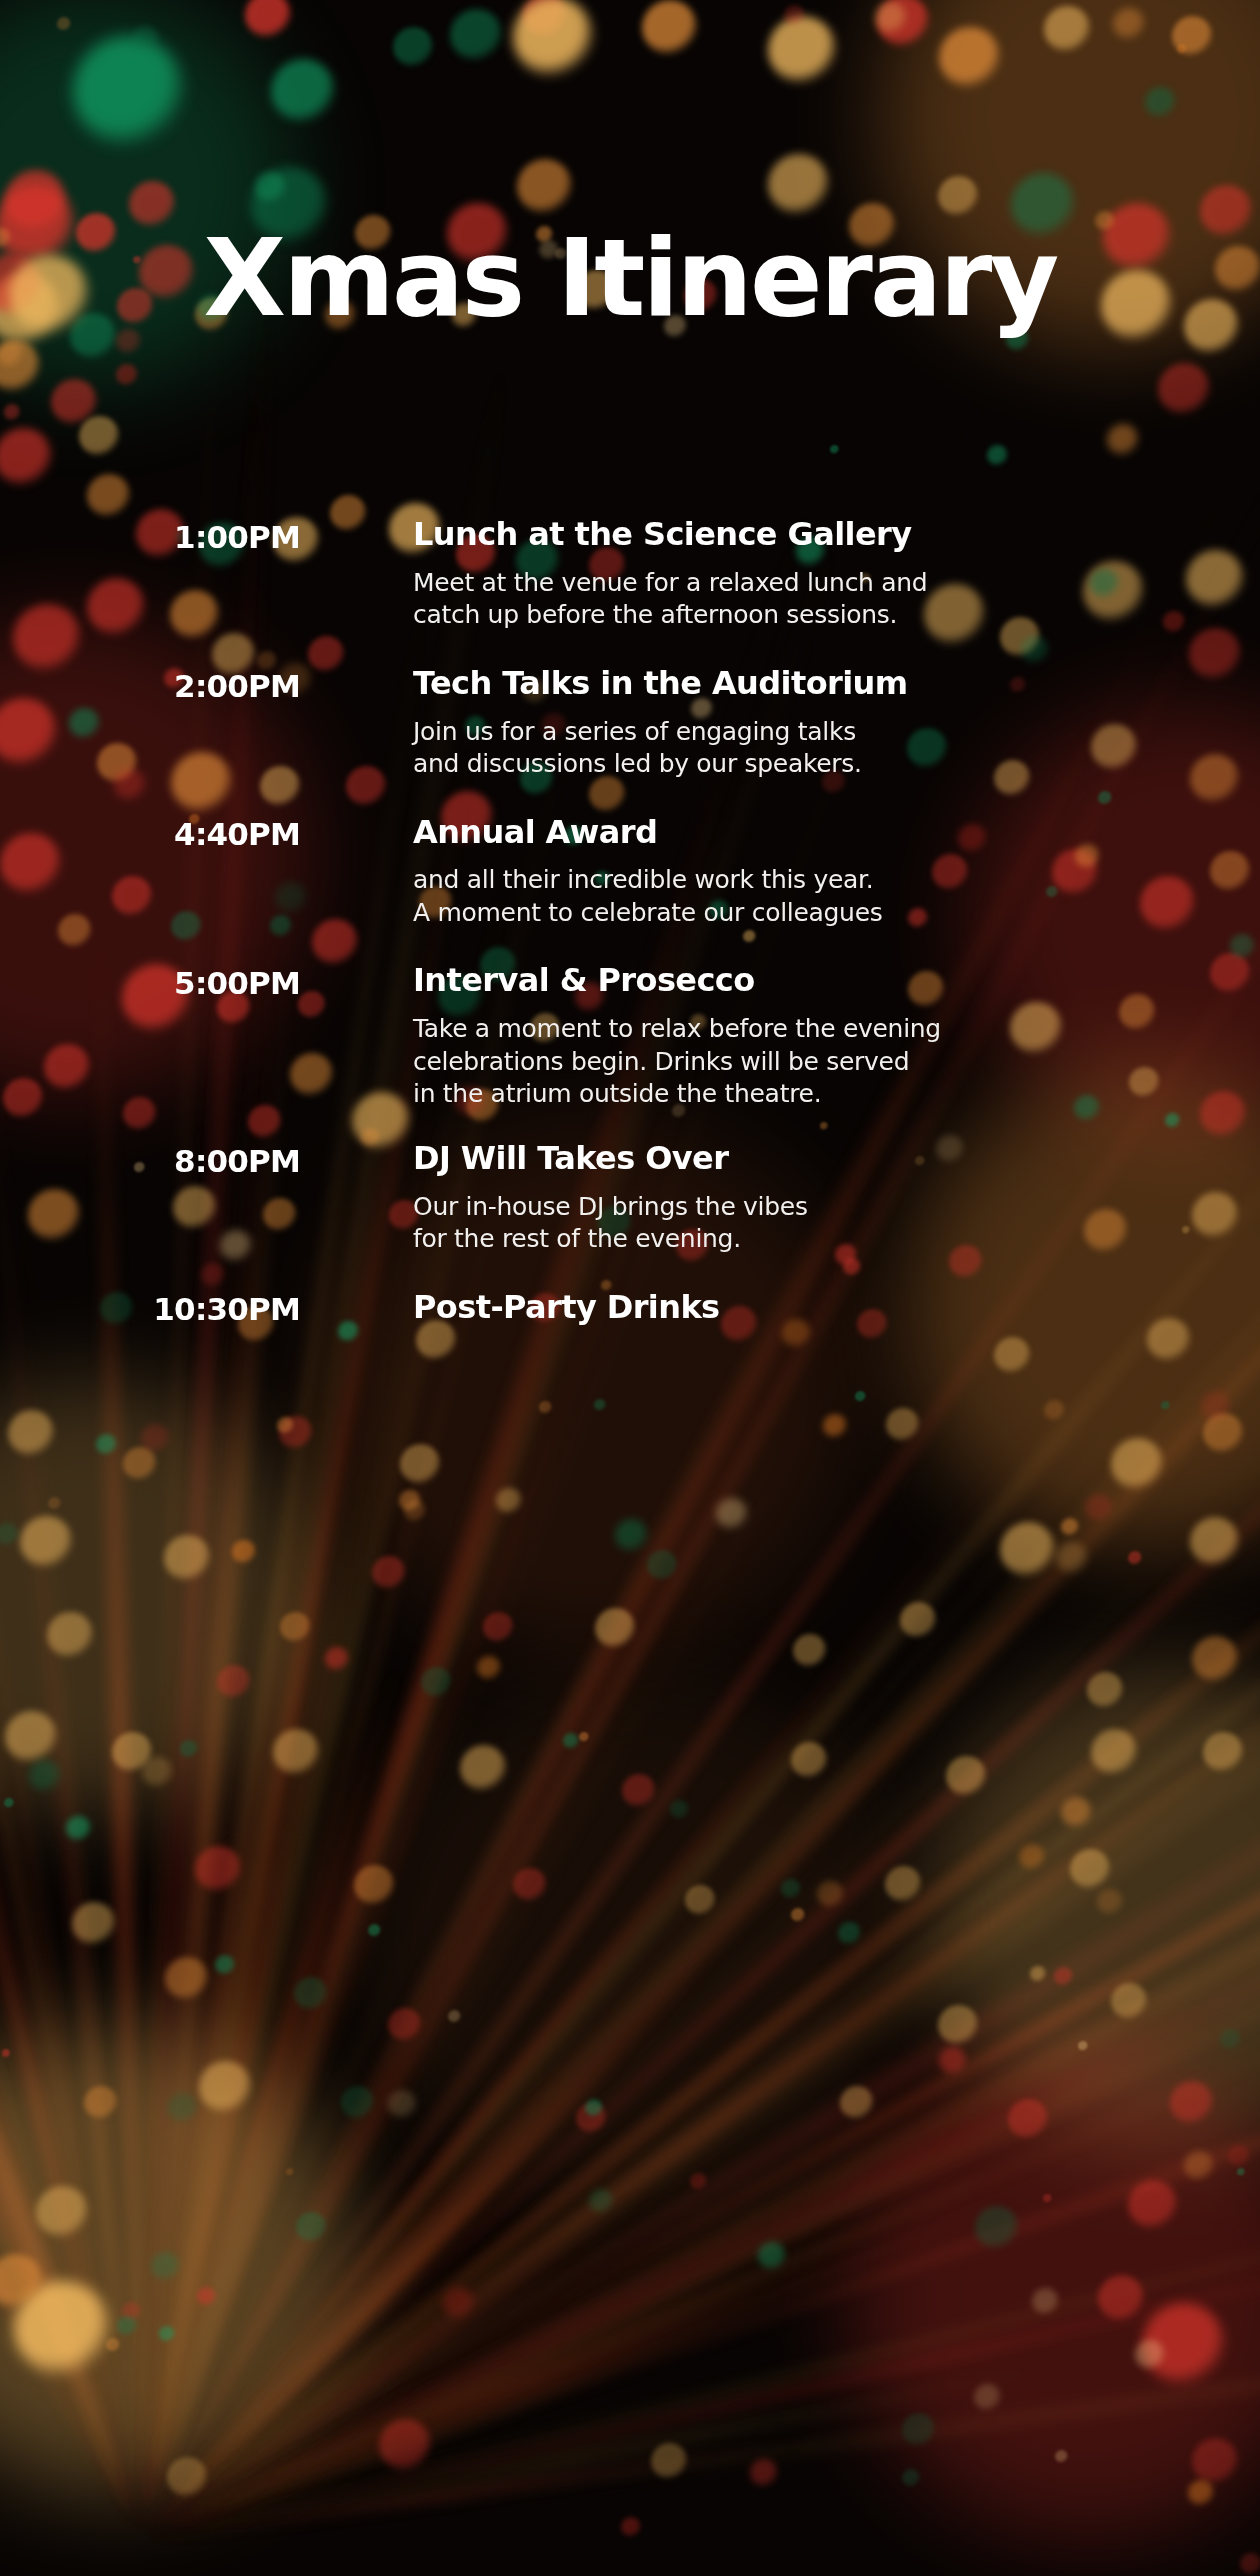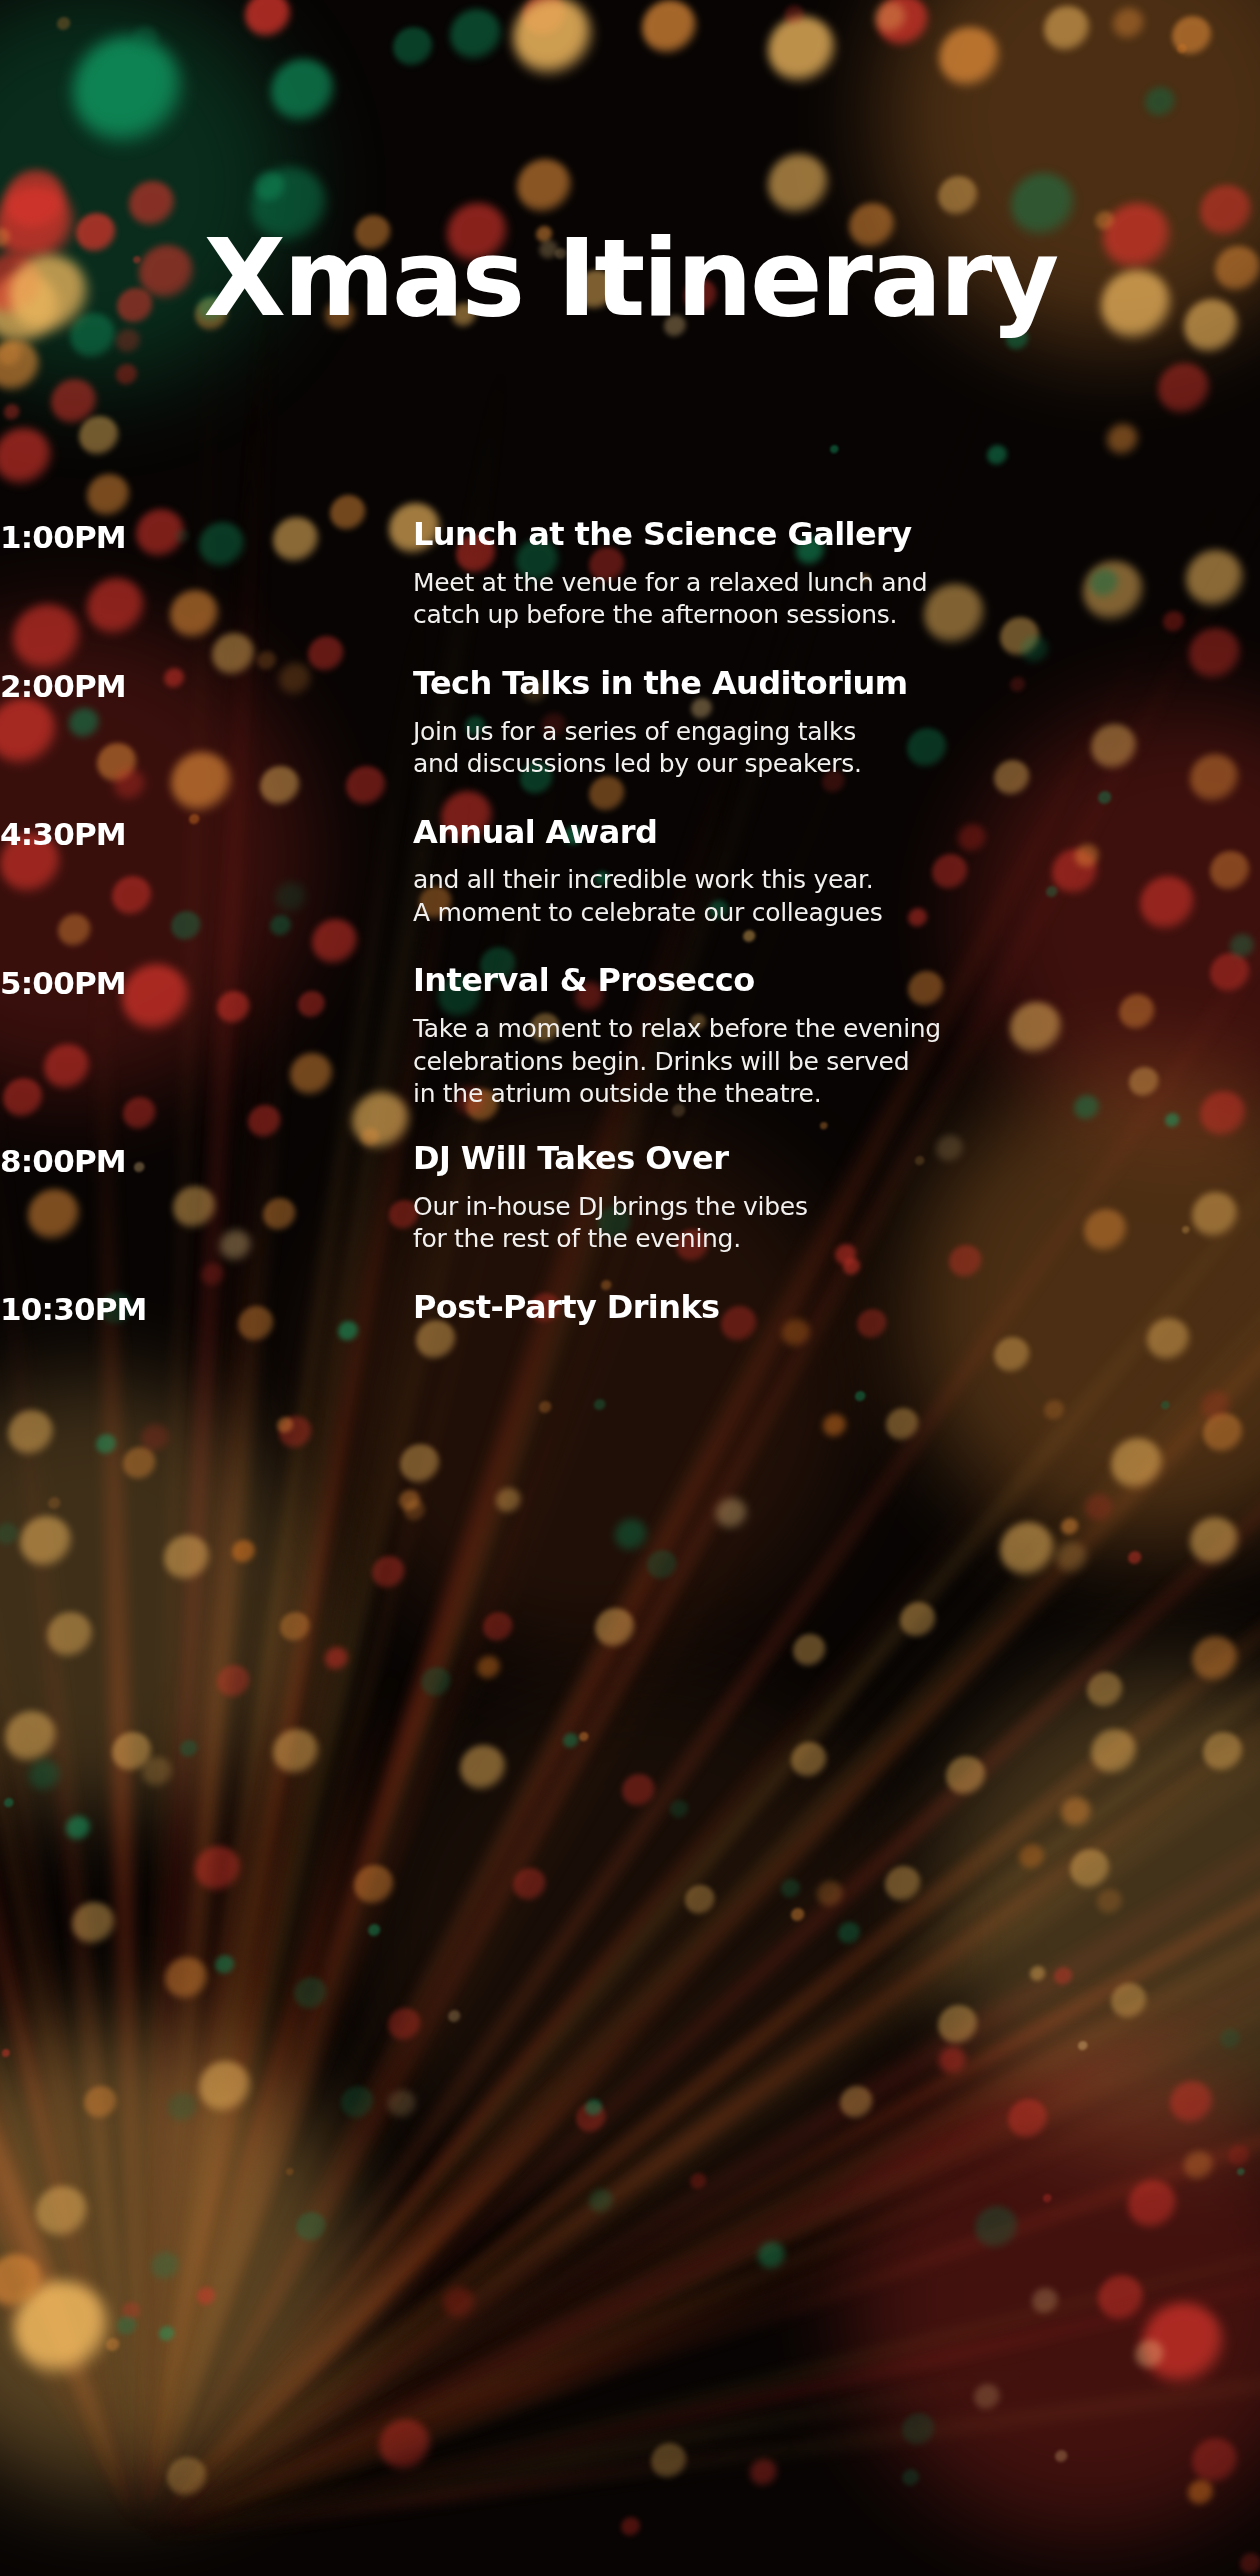--- a/index.html
+++ b/index.html
@@ -93,21 +93,21 @@
     width:1260px;
   }
   .entry {
     display:flex;
     align-items:flex-start;
     margin-bottom:25px;
   }
   .entry-time {
     width:300px;
     flex:0 0 300px;
-    text-align:left;
+    text-align:right;
     color:#fff;
     font-family:"DejaVu Sans", sans-serif;
     font-weight:700;
     font-size:31px;
     line-height:1;
     padding-top:4.7px;
     letter-spacing:-0.8px;
     white-space:nowrap;
   }
   .entry-body {
@@ -648,21 +648,21 @@
           <div class="entry-time">2:00PM</div>
           <div class="entry-body">
             <div class="entry-title">Tech Talks in the Auditorium</div>
             <div class="entry-desc">
               <span class="ln">Join us for a series of engaging talks</span>
               <span class="ln">and discussions led by our speakers.</span>
             </div>
           </div>
         </div>
         <div class="entry g3">
-          <div class="entry-time">4:30PM</div>
+          <div class="entry-time">4:40PM</div>
           <div class="entry-body">
             <div class="entry-title">Annual Award</div>
             <div class="entry-desc">
               <span class="ln">and all their incredible work this year.</span>
               <span class="ln">A moment to celebrate our colleagues</span>
             </div>
           </div>
         </div>
         <div class="entry g4">
           <div class="entry-time">5:00PM</div>

